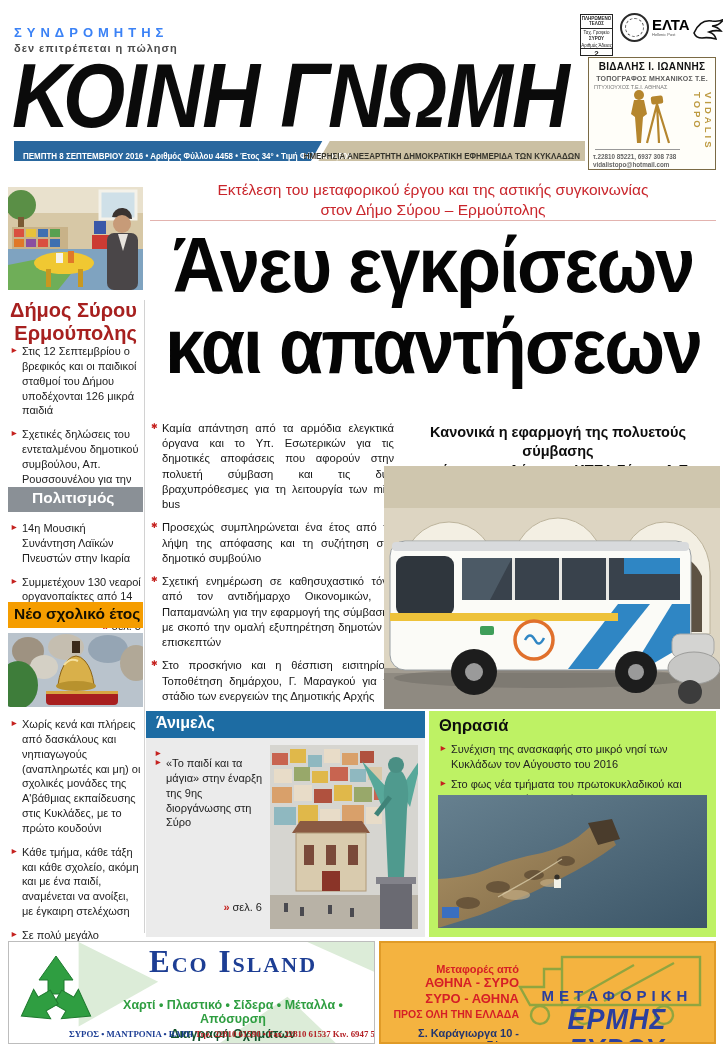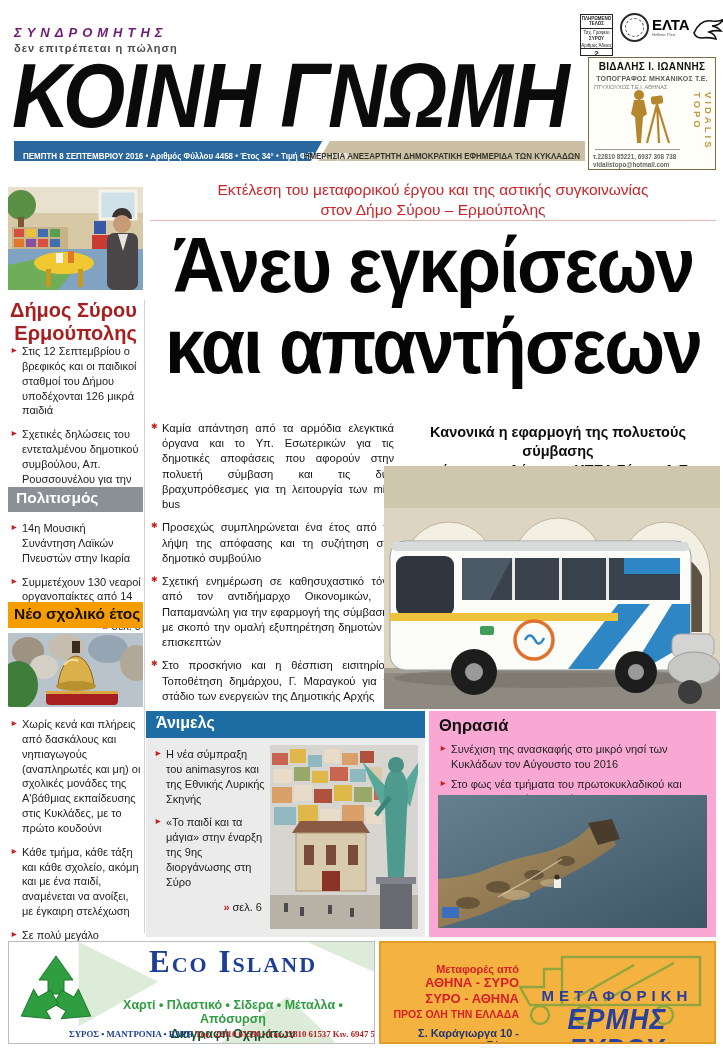--- a/index.html
+++ b/index.html
@@ -3,21 +3,21 @@
 <meta charset="utf-8">
 <title>ΚΟΙΝΗ ΓΝΩΜΗ</title>
 <style>
   * { margin:0; padding:0; box-sizing:border-box; }
   html,body { background:#fff; }
   .page { position:relative; width:723px; height:1049px; background:#fff;
           font-family:"Liberation Sans",sans-serif; overflow:hidden; color:#111; }
   .abs { position:absolute; }
 
   
-  .sub-title { font-size:13px; font-weight:bold; letter-spacing:5px; color:#701a75;font-style:italic; }
+  .sub-title { font-size:13px; font-weight:bold; letter-spacing:5px; color:#3b82f6; }
   .sub-note  { font-size:11px; font-weight:bold; letter-spacing:1px; color:#4c4c4c; margin-top:2px; }
 
   .masthead { left:12px; top:44px; width:574px; height:98px; overflow:visible; }
   .masthead span { display:inline-block; white-space:nowrap;
     font-family:"Liberation Sans",sans-serif; font-style:italic; font-weight:bold;
     font-size:80px; letter-spacing:-1px; color:#0b0b0b;
     transform:scaleY(1.14); transform-origin:left top; }
 
   .postage-box { left:580px; top:14px; width:33px; height:42px; border:1px solid #222;
     font-size:4.5px; text-align:center; line-height:1.2; color:#222; background:#fff; }
@@ -83,35 +83,35 @@
   
   .v-rule { left:144px; top:300px; width:1px; height:633px; background:#d2d2d2; }
   .sb-photo1 { left:8px; top:187px; width:135px; height:103px; }
   .sb-muni-title { left:10px; top:299px; font-size:20px; font-weight:bold; color:#a7201f; line-height:1.16;text-align:right; }
   .sb-list { width:131px; }
   .sb-bullet { position:relative; padding-left:12px; margin-bottom:9px;
     font-size:11px; line-height:1.35; color:#222; }
   .sb-bullet .tri { position:absolute; left:0; top:1px; font-size:8.5px; color:#c5221f; }
   .sb-muni-list { left:10px; top:344px; }
   .sb-bar { left:8px; width:135px; font-weight:bold; color:#fff; }
-  .sb-culture-bar { top:487px; height:25px; background:#8a9096; font-size:15.5px; padding:2px 0 0 8px; }
+  .sb-culture-bar { top:487px; height:25px; background:#8a9096; font-size:15.5px; padding:2px 0 0 24px; }
   .sb-culture-list { left:10px; top:521px; }
   .sb-school-bar { top:602px; height:26px; background:#f59d00; color:#141000; font-size:15.5px; padding:3px 0 0 6px; }
   .sb-photo2 { left:8px; top:633px; width:135px; height:74px; }
   .sb-school-list { left:10px; top:717px; }
 
   
   .animels-box { left:146px; top:711px; width:279px; height:226px; background:#ebebeb; }
   .animels-head { position:absolute; left:0; top:0; width:100%; height:27px; background:#1d6ca3;
     color:#fff; font-weight:bold; font-size:16px; padding:3px 0 0 10px; }
   .animels-list { position:absolute; left:8px; top:36px; width:112px; }
   .animels-ref { position:absolute; left:8px; top:190px; width:108px; text-align:right; }
   .animels-art { position:absolute; left:124px; top:34px; width:148px; height:184px; }
 
-  .thirasia-box { left:429px; top:711px; width:287px; height:226px; background:#f9a8d4; }
+  .thirasia-box { left:429px; top:711px; width:287px; height:226px; background:#bef264; }
   .thirasia-title { position:absolute; left:10px; top:5px; font-size:16.5px; font-weight:bold; color:#0d0d0d; }
   .thirasia-list { position:absolute; left:10px; top:31px; width:268px; }
   .thirasia-list .sb-bullet { margin-bottom:5px; }
   .thirasia-photo { position:absolute; left:9px; top:84px; width:269px; height:133px; }
 
   
   .eco-ad { left:8px; top:941px; width:367px; height:103px; background:#fff; border:1px solid #bdbdbd; overflow:hidden; }
   .eco-watermark { position:absolute; inset:0; }
   .eco-logo { position:absolute; left:8px; top:8px; }
   .eco-text { position:absolute; left:88px; top:4px; width:272px; text-align:center; }
@@ -367,21 +367,20 @@
       <span>Σε πολύ μεγάλο ποσοστό καλυμμένες και οι θέσεις σε Σχολεία Ειδικής Αγωγής, αλλά και εκείνες των ειδικών μαθημάτων</span>
       <span class="ref ref-inline"><span class="ref-arrow">»</span> <span>σελ. 8 - 9</span></span>
     </div>
   </div>
 
   <div class="abs animels-box">
     <div class="animels-head">Άνιμελς</div>
     <div class="animels-list">
       <div class="sb-bullet">
         <span class="tri">►</span>
-        <span>Η νέα σύμπραξη του animasyros και της Εθνικής Λυρικής Σκηνής</span>
       </div>
       <div class="sb-bullet">
         <span class="tri">►</span>
         <span>«Το παιδί και τα μάγια» στην έναρξη της 9ης διοργάνωσης στη Σύρο</span>
       </div>
     </div>
     <div class="animels-ref ref">
       <span class="ref-arrow">»</span>
       <span>σελ. 6</span>
     </div>

